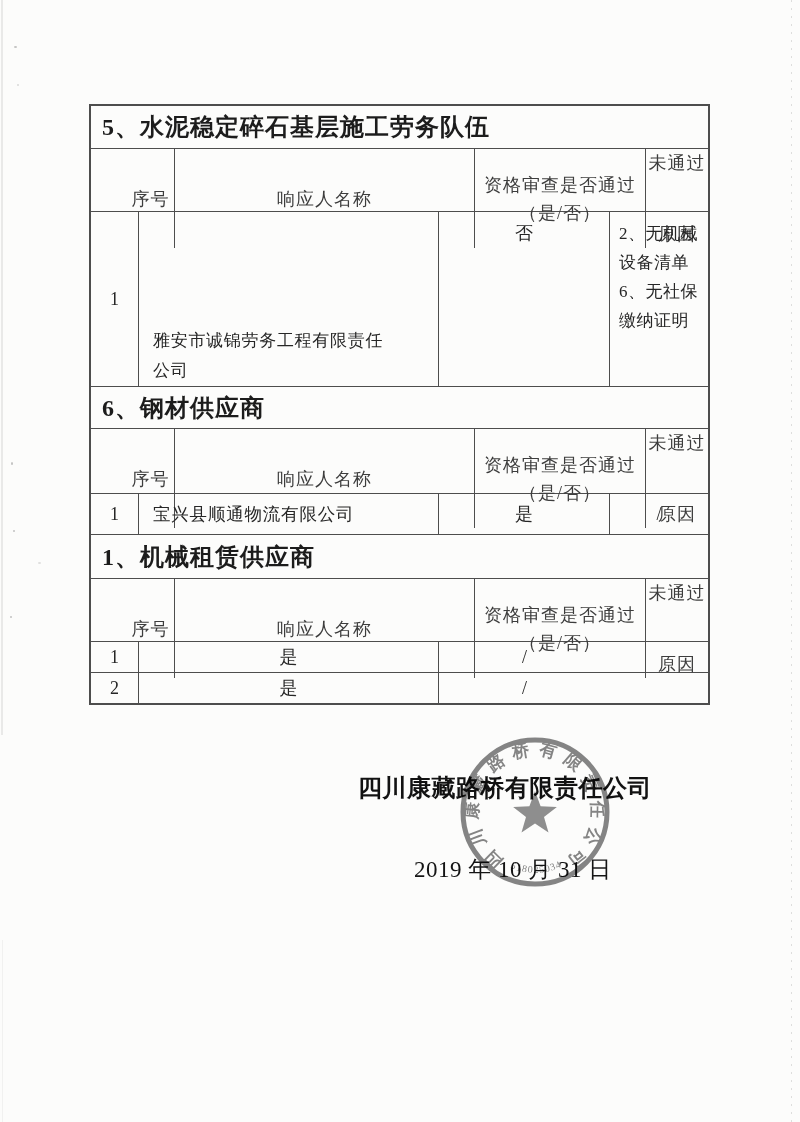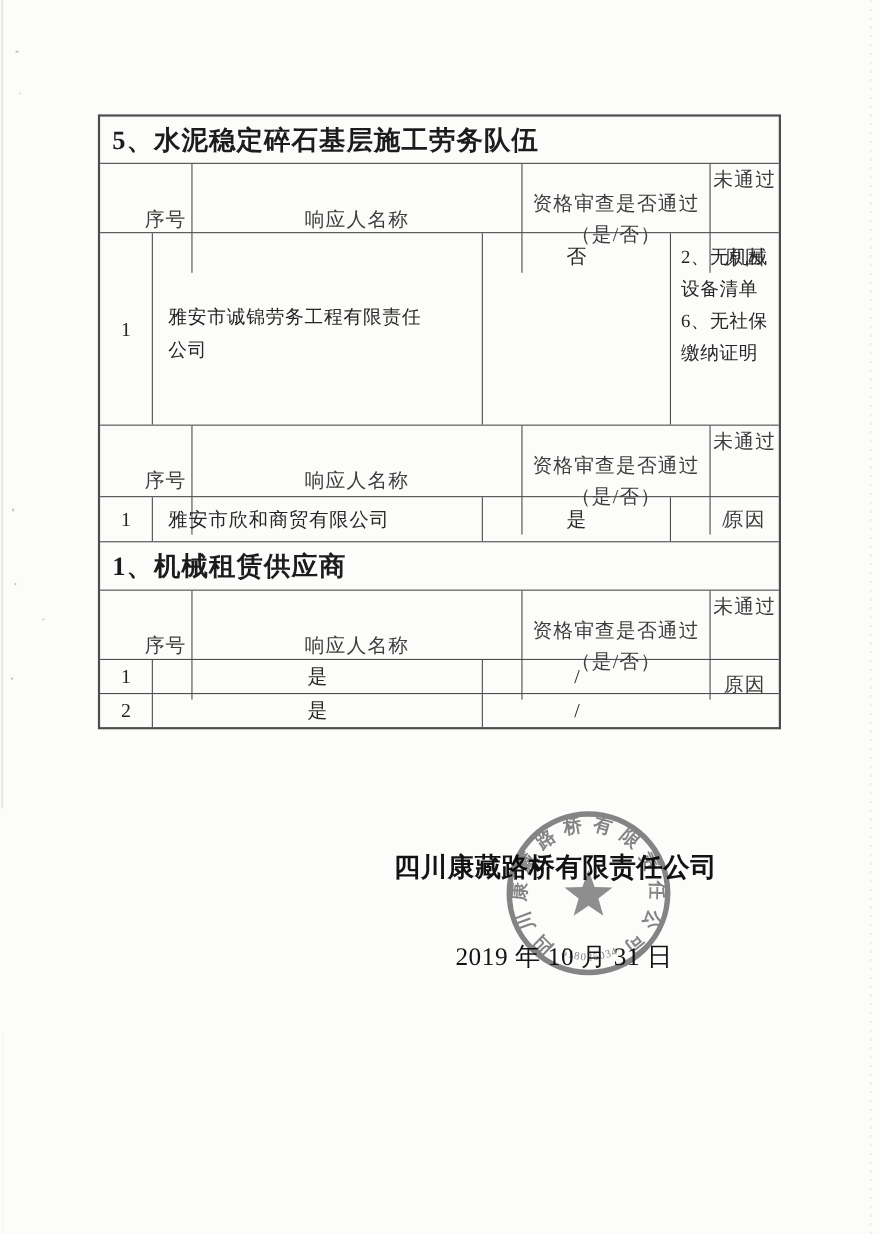--- a/index.html
+++ b/index.html
@@ -68,21 +68,21 @@
   .body-row { font-size: 18px; color: #262626; }
   .body-row .c-name {
     display: flex; align-items: center;
     padding-left: 14px; letter-spacing: 0.8px; font-size: 17.5px;
   }
   .row-sm { height: 31px; }
   .row-md { height: 41px; }
 
   
   .row-tall { height: 175px; }
-  .row-tall .c-name { align-items: center; padding-top: 9px; }
+  .row-tall .c-name { align-items: flex-end; padding-top: 9px; }
   .row-tall .c-name span {
     display: inline-block; width: 240px;
     font-size: 17px; letter-spacing: 0.7px; line-height: 30px;
   }
   .row-tall .c-pass { text-align: center; padding-top: 9px; font-size: 18px; }
   .row-tall .c-reason {
     padding: 7px 6px 0 9px;
     font-size: 17px; line-height: 29px; letter-spacing: 0.5px;
   }
 
@@ -151,39 +151,40 @@
       <div class="cell c-name">
         <span>雅安市诚锦劳务工程有限责任公司</span>
       </div>
       <div class="cell c-pass">否</div>
       <div class="cell c-reason">
         <div>2、无机械设备清单</div>
         <div>6、无社保缴纳证明</div>
       </div>
     </div>
 
+    <div class="title-row">6、钢材供应商</div>
     <div class="t-row head-row" style="height:65px">
       <div class="cell">
           <span>序号</span>
         </div>
       <div class="cell">
           <span>响应人名称</span>
         </div>
       <div class="cell">
         <span>资格审查是否通过</span>
         <span>（是/否）</span>
       </div>
       <div class="cell">
         <span>未通过</span>
         <span>原因</span>
       </div>
     </div>
     <div class="t-row body-row row-md">
       <div class="cell c-center">1</div>
-      <div class="cell c-name">雅安市欣和商贸有限公司</div>
+      <div class="cell c-name">宝兴县顺通物流有限公司</div>
       <div class="cell c-center">是</div>
       <div class="cell c-center">/</div>
     </div>
 
     <div class="title-row" style="height:44px">1、机械租赁供应商</div>
     <div class="t-row head-row">
       <div class="cell">
           <span>序号</span>
         </div>
       <div class="cell">

